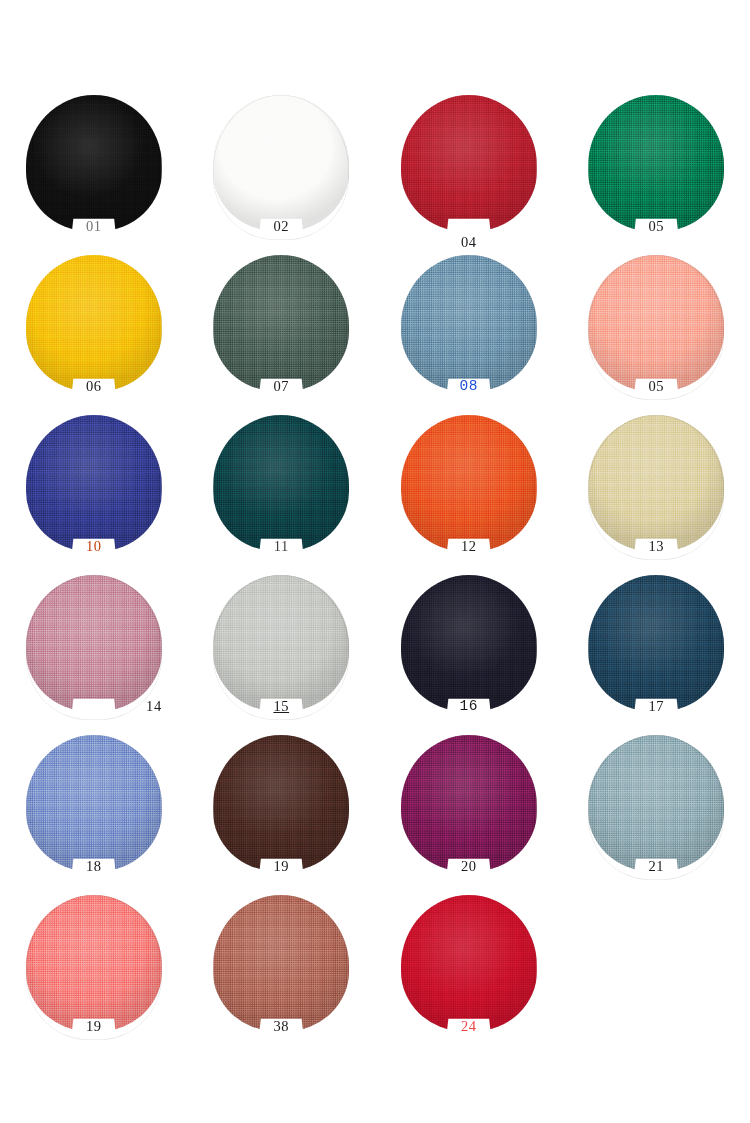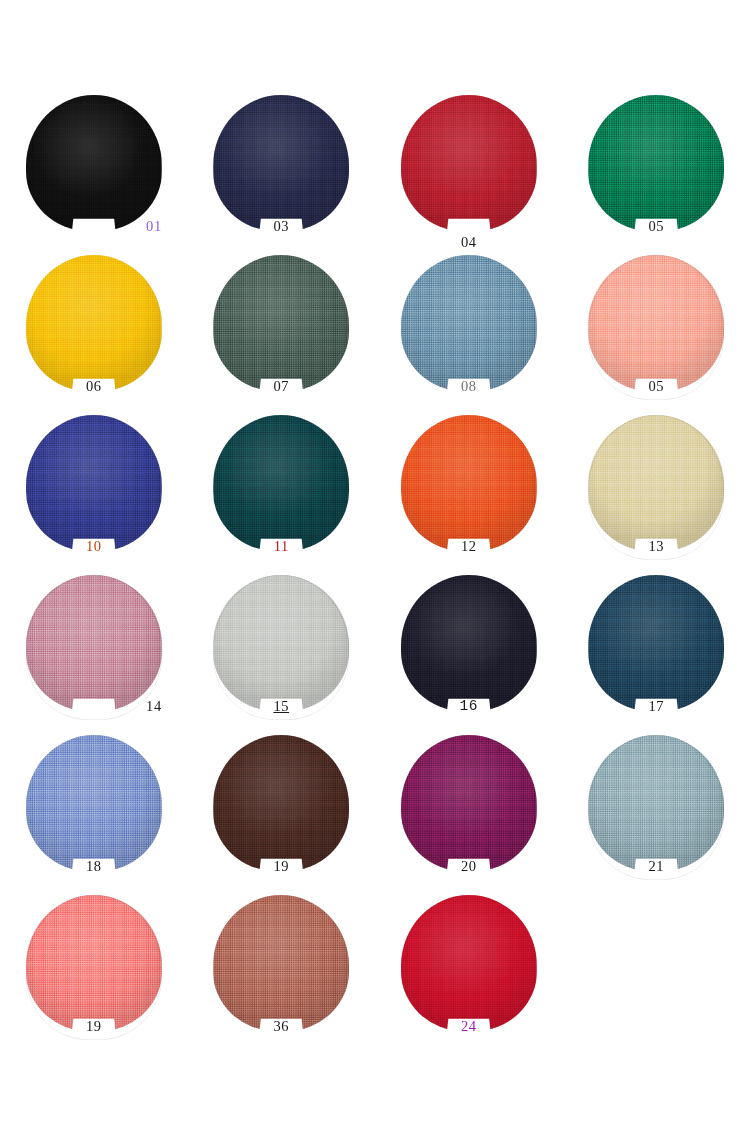--- a/index.html
+++ b/index.html
@@ -121,32 +121,32 @@
 <div id="swatch-grid">
   <div class="grid-top-spacer"></div>
 <div class="swatch-cell">
       <div class="swatch" style="--swatch-color: #101010;">
         <div class="chip" style="--swatch-color: #101010;">
           <div class="chip-base" style="background: rgb(16, 16, 16);"></div>
           <div class="chip-weave"></div>
           <div class="chip-shade"></div>
         </div>
         <div class="chip-edge"></div>
-        <div class="swatch-label" style="color: #8b5cf6; text-align: right;">01</div>
-      </div>
-    </div>
-    <div class="swatch-cell">
-      <div class="swatch" style="--swatch-color: #262a4a;">
-        <div class="chip" style="--swatch-color: #262a4a;">
-          <div class="chip-base" style="background: rgb(38, 42, 74);"></div>
-          <div class="chip-weave"></div>
-          <div class="chip-shade"></div>
-        </div>
-        <div class="chip-edge"></div>
-        <div class="swatch-label" style="color: rgb(27, 27, 27);">03</div>
+        <div class="swatch-label" style="color: #737373;">01</div>
+      </div>
+    </div>
+    <div class="swatch-cell">
+      <div class="swatch is-light" style="--swatch-color: #fbfbfa;">
+        <div class="chip" style="--swatch-color: #fbfbfa;">
+          <div class="chip-base" style="background: rgb(251, 251, 250);"></div>
+          <div class="chip-weave"></div>
+          <div class="chip-shade"></div>
+        </div>
+        <div class="chip-edge"></div>
+        <div class="swatch-label" style="color: rgb(27, 27, 27);">02</div>
       </div>
     </div>
     <div class="swatch-cell">
       <div class="swatch" style="--swatch-color: #b61f2e;">
         <div class="chip" style="--swatch-color: #b61f2e;">
           <div class="chip-base" style="background: rgb(182, 31, 46);"></div>
           <div class="chip-weave"></div>
           <div class="chip-shade"></div>
         </div>
         <div class="chip-edge"></div>
@@ -187,21 +187,21 @@
       </div>
     </div>
     <div class="swatch-cell">
       <div class="swatch" style="--swatch-color: #6e94ad;">
         <div class="chip" style="--swatch-color: #6e94ad;">
           <div class="chip-base" style="background: rgb(110, 148, 173);"></div>
           <div class="chip-weave"></div>
           <div class="chip-shade"></div>
         </div>
         <div class="chip-edge"></div>
-        <div class="swatch-label" style="color: #737373;">08</div>
+        <div class="swatch-label" style="color: #1d4ed8; font-family: Liberation Mono, monospace;">08</div>
       </div>
     </div>
     <div class="swatch-cell">
       <div class="swatch is-light" style="--swatch-color: #f9a997;">
         <div class="chip" style="--swatch-color: #f9a997;">
           <div class="chip-base" style="background: rgb(249, 169, 151);"></div>
           <div class="chip-weave"></div>
           <div class="chip-shade"></div>
         </div>
         <div class="chip-edge"></div>
@@ -220,21 +220,21 @@
       </div>
     </div>
     <div class="swatch-cell">
       <div class="swatch" style="--swatch-color: #0e4247;">
         <div class="chip" style="--swatch-color: #0e4247;">
           <div class="chip-base" style="background: rgb(14, 66, 71);"></div>
           <div class="chip-weave"></div>
           <div class="chip-shade"></div>
         </div>
         <div class="chip-edge"></div>
-        <div class="swatch-label" style="color: #b91c1c;">11</div>
+        <div class="swatch-label" style="color: #404040;">11</div>
       </div>
     </div>
     <div class="swatch-cell">
       <div class="swatch" style="--swatch-color: #ea5423;">
         <div class="chip" style="--swatch-color: #ea5423;">
           <div class="chip-base" style="background: rgb(234, 84, 35);"></div>
           <div class="chip-weave"></div>
           <div class="chip-shade"></div>
         </div>
         <div class="chip-edge"></div>
@@ -352,27 +352,27 @@
       </div>
     </div>
     <div class="swatch-cell">
       <div class="swatch" style="--swatch-color: #b0695a;">
         <div class="chip" style="--swatch-color: #b0695a;">
           <div class="chip-base" style="background: rgb(176, 105, 90);"></div>
           <div class="chip-weave"></div>
           <div class="chip-shade"></div>
         </div>
         <div class="chip-edge"></div>
-        <div class="swatch-label" style="color: rgb(27, 27, 27);">36</div>
+        <div class="swatch-label" style="color: rgb(27, 27, 27);">38</div>
       </div>
     </div>
     <div class="swatch-cell">
       <div class="swatch" style="--swatch-color: #c8112a;">
         <div class="chip" style="--swatch-color: #c8112a;">
           <div class="chip-base" style="background: rgb(200, 17, 42);"></div>
           <div class="chip-weave"></div>
           <div class="chip-shade"></div>
         </div>
         <div class="chip-edge"></div>
-        <div class="swatch-label" style="color: #a21caf;">24</div>
+        <div class="swatch-label" style="color: #ef4444;">24</div>
       </div>
     </div>
   </div>
 
 </body></html>

